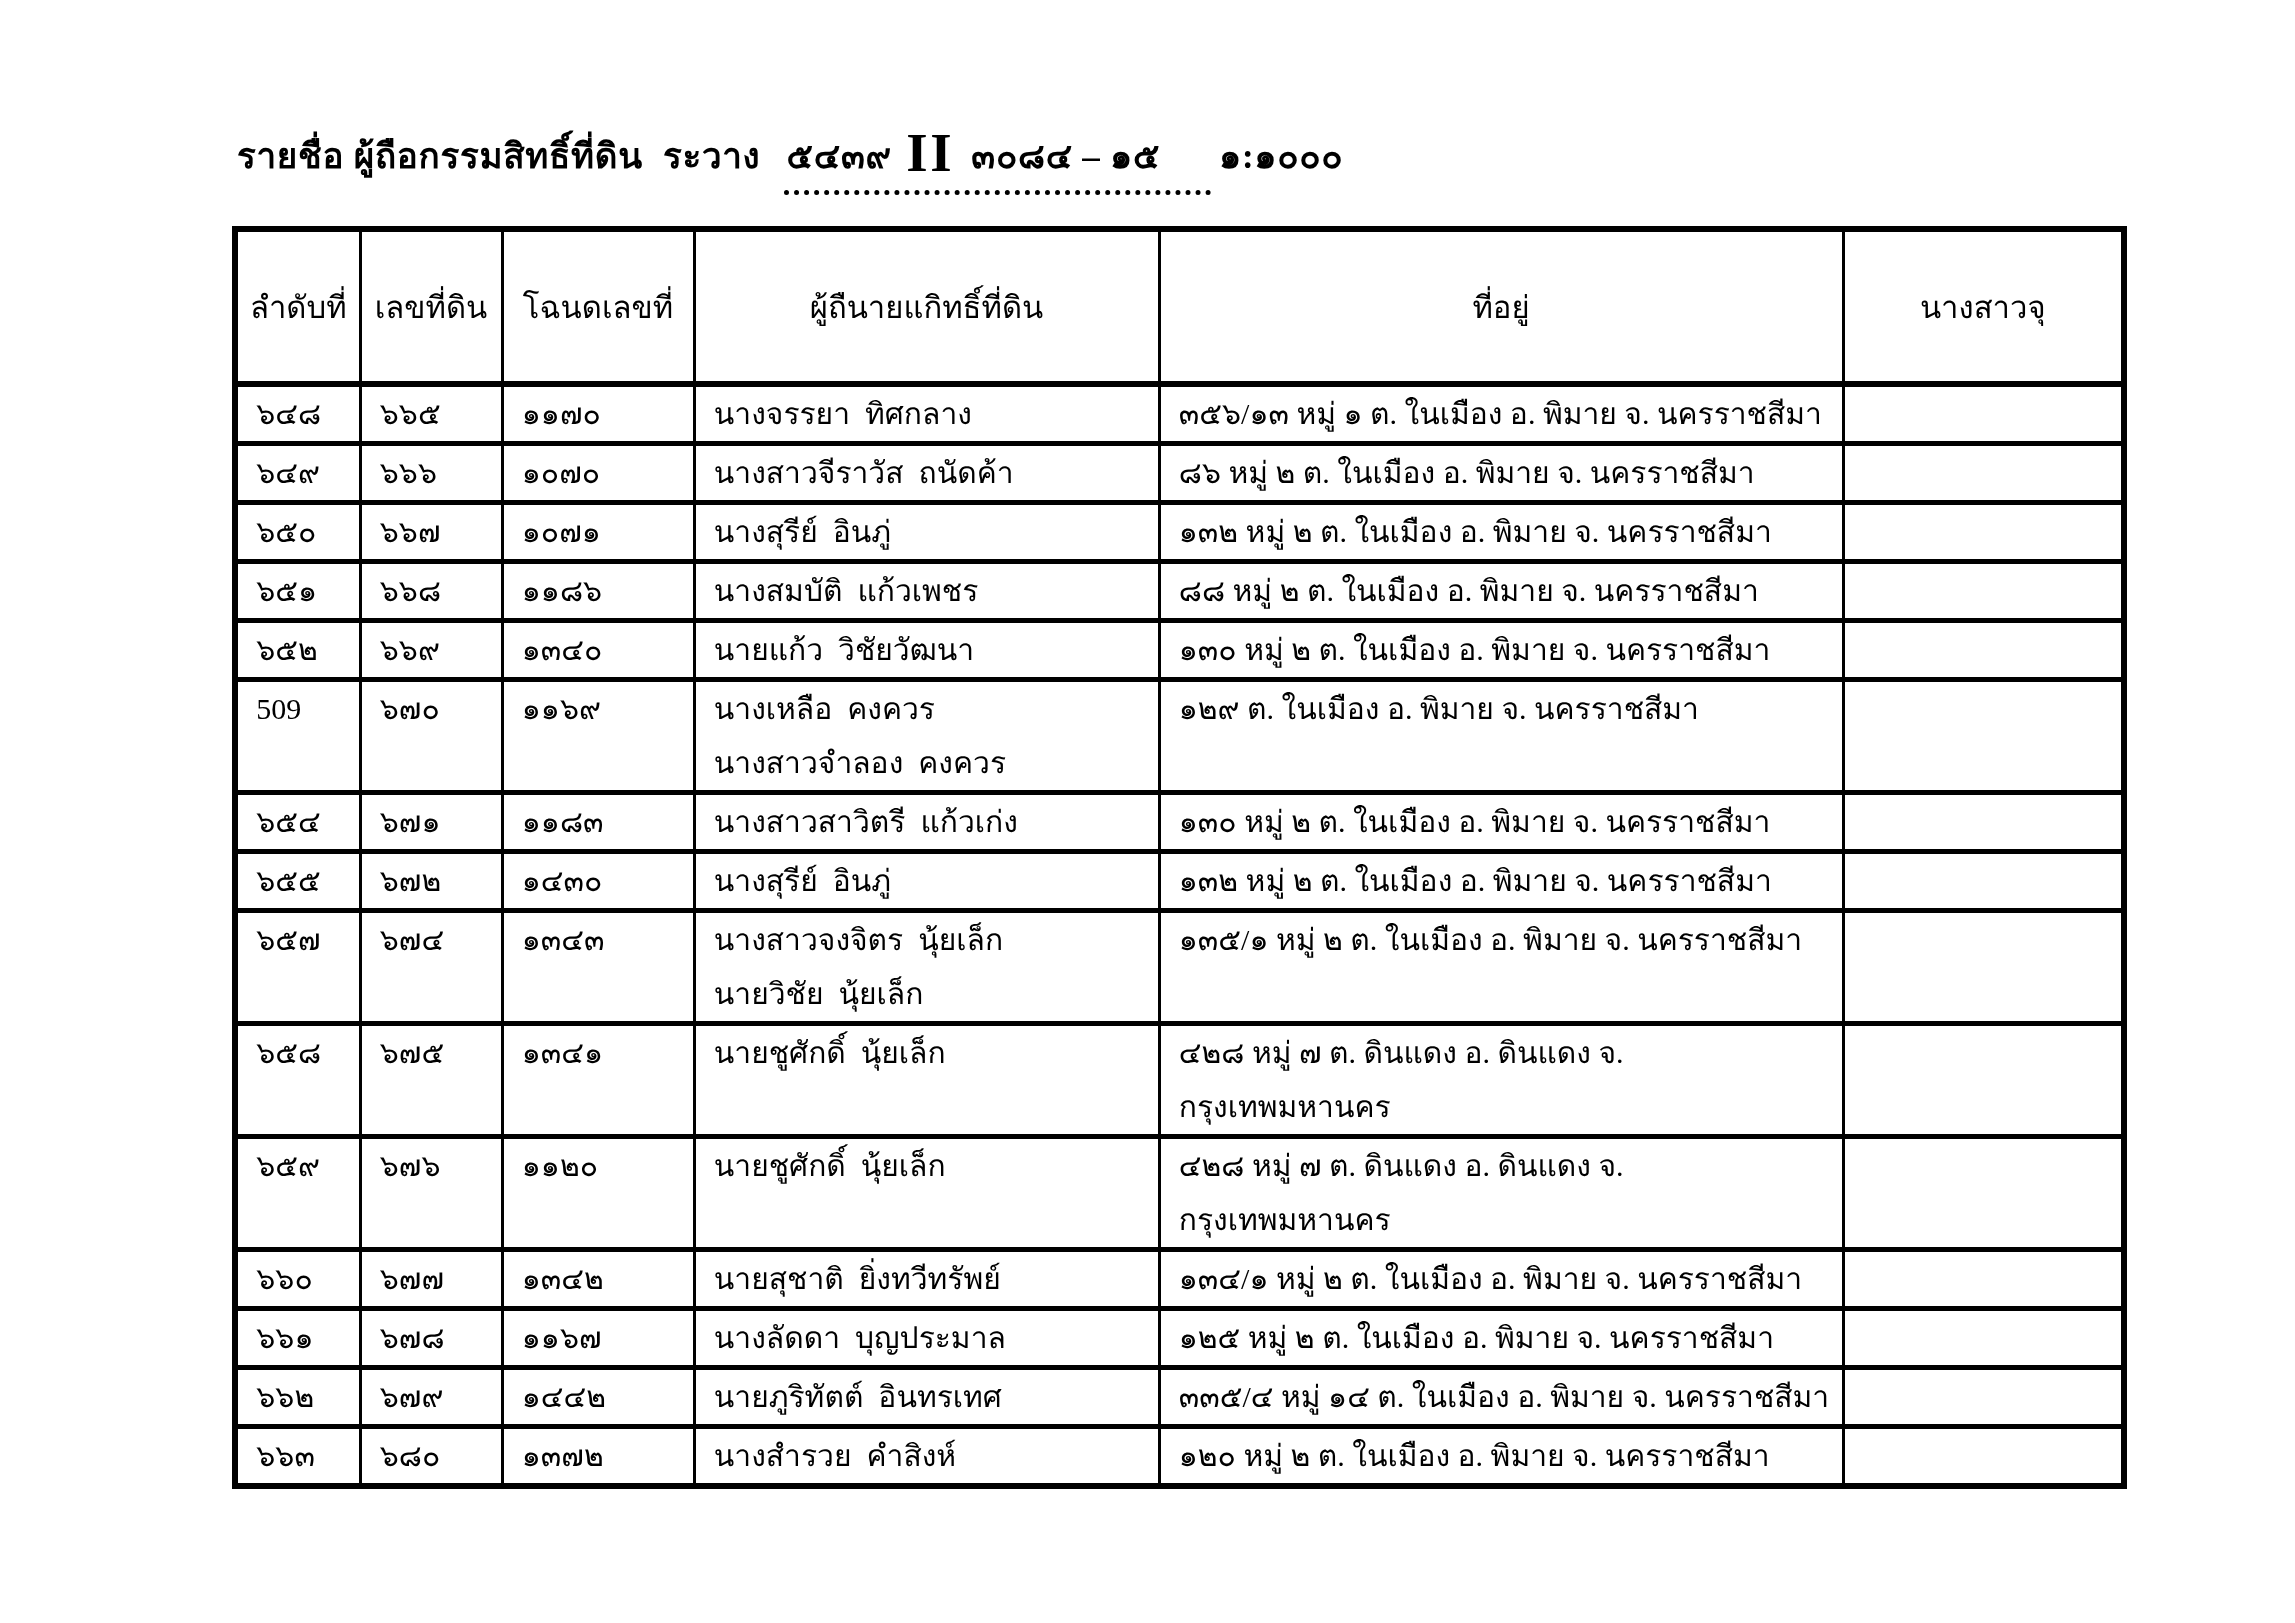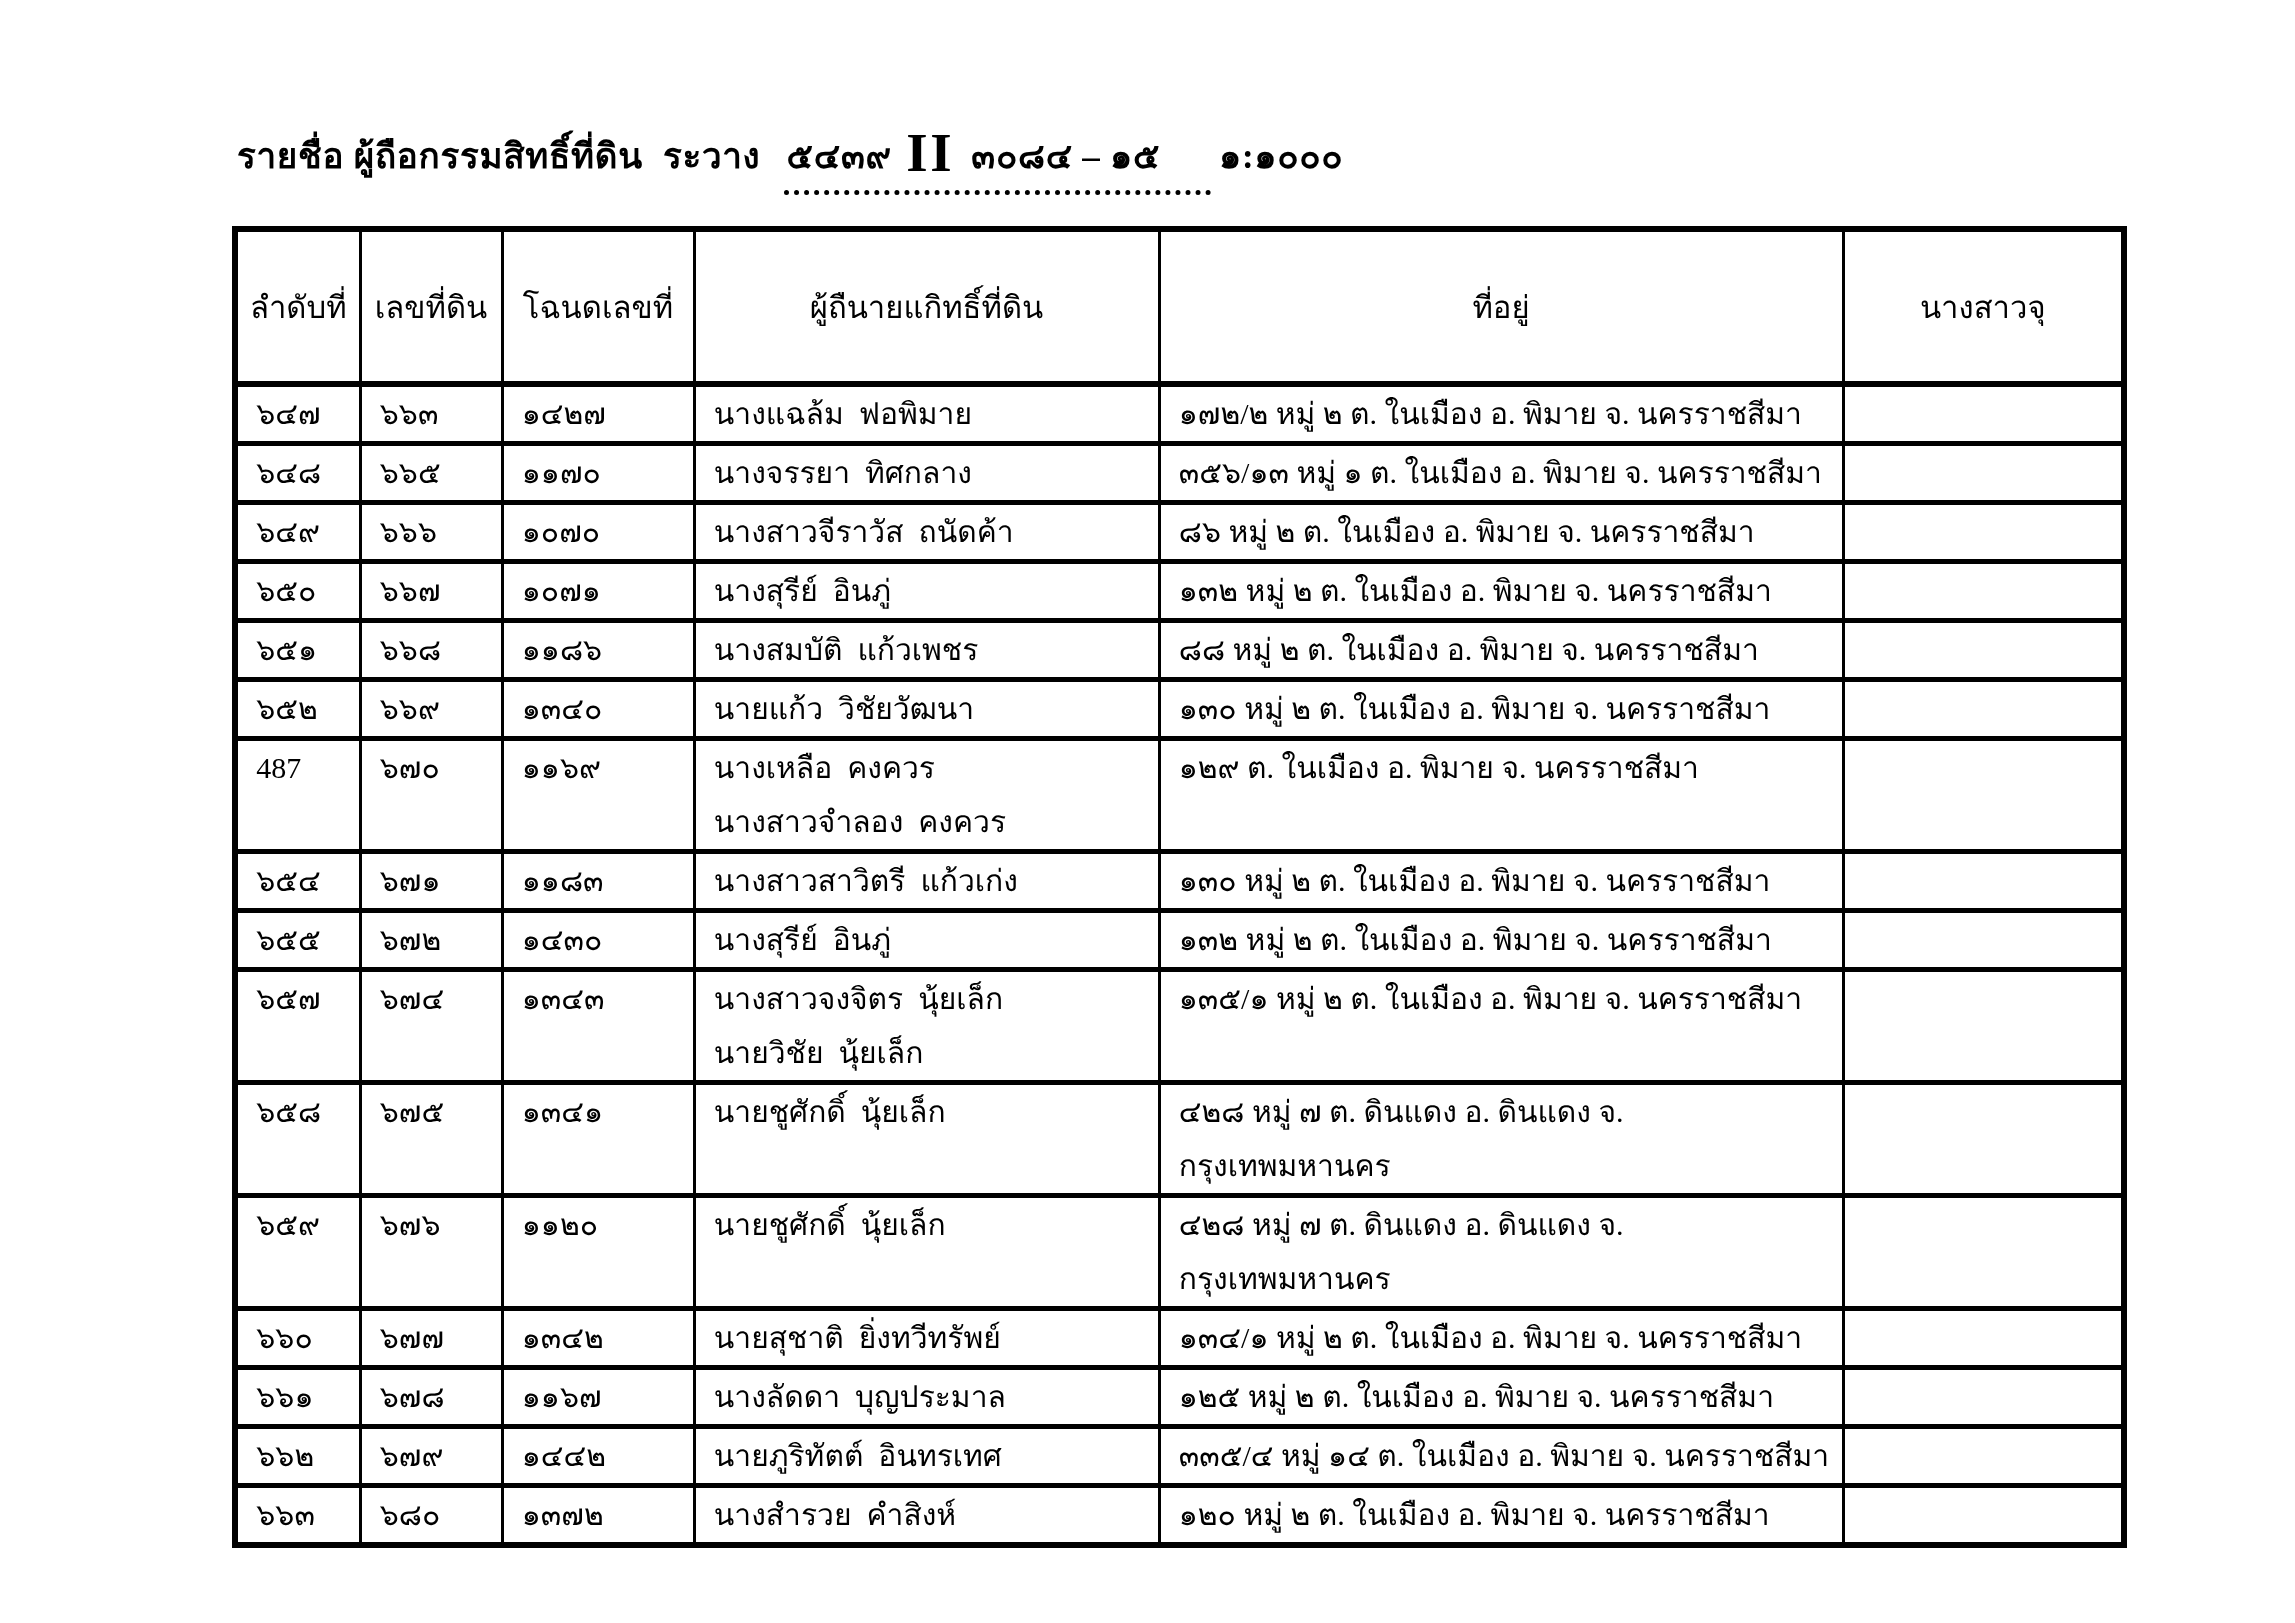--- a/index.html
+++ b/index.html
@@ -98,28 +98,20 @@
         <th>ลำดับที่</th>
         <th>เลขที่ดิน</th>
         <th>โฉนดเลขที่</th>
         <th>ผู้ถืนายแกิทธิ์ที่ดิน</th>
         <th>ที่อยู่</th>
         <th>นางสาวจุ</th>
       </tr>
     </thead>
     <tbody>
         <tr>
-      <td>๖๔๗</td>
-      <td>๖๖๓</td>
-      <td>๑๔๒๗</td>
-      <td><div class="owner-line">นางแฉล้ม  ฟอพิมาย</div></td>
-      <td><div class="addr-line">๑๗๒/๒ หมู่ ๒ ต. ในเมือง อ. พิมาย จ. นครราชสีมา</div></td>
-      <td></td>
-    </tr>
-        <tr>
       <td>๖๔๘</td>
       <td>๖๖๕</td>
       <td>๑๑๗๐</td>
       <td><div class="owner-line">นางจรรยา  ทิศกลาง</div></td>
       <td><div class="addr-line">๓๕๖/๑๓ หมู่ ๑ ต. ในเมือง อ. พิมาย จ. นครราชสีมา</div></td>
       <td></td>
     </tr>
         <tr>
       <td>๖๔๙</td>
       <td>๖๖๖</td>
@@ -146,21 +138,21 @@
     </tr>
         <tr>
       <td>๖๕๒</td>
       <td>๖๖๙</td>
       <td>๑๓๔๐</td>
       <td><div class="owner-line">นายแก้ว  วิชัยวัฒนา</div></td>
       <td><div class="addr-line">๑๓๐ หมู่ ๒ ต. ในเมือง อ. พิมาย จ. นครราชสีมา</div></td>
       <td></td>
     </tr>
         <tr>
-      <td>487</td>
+      <td>509</td>
       <td>๖๗๐</td>
       <td>๑๑๖๙</td>
       <td><div class="owner-line">นางเหลือ  คงควร</div><div class="owner-line">นางสาวจำลอง  คงควร</div></td>
       <td><div class="addr-line">๑๒๙ ต. ในเมือง อ. พิมาย จ. นครราชสีมา</div></td>
       <td></td>
     </tr>
         <tr>
       <td>๖๕๔</td>
       <td>๖๗๑</td>
       <td>๑๑๘๓</td>

